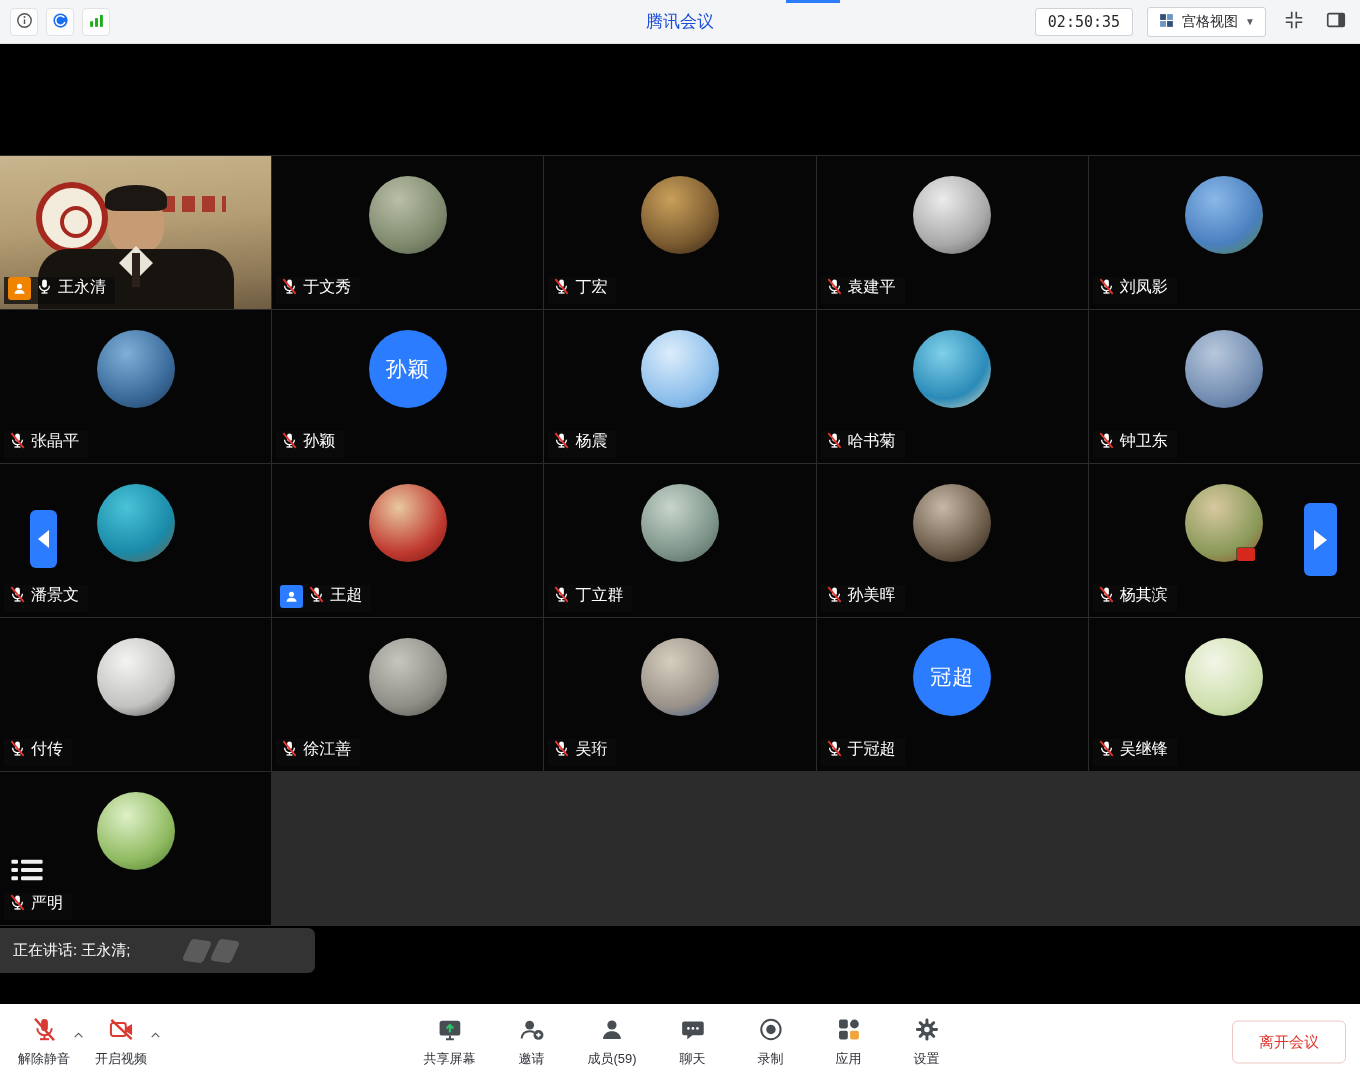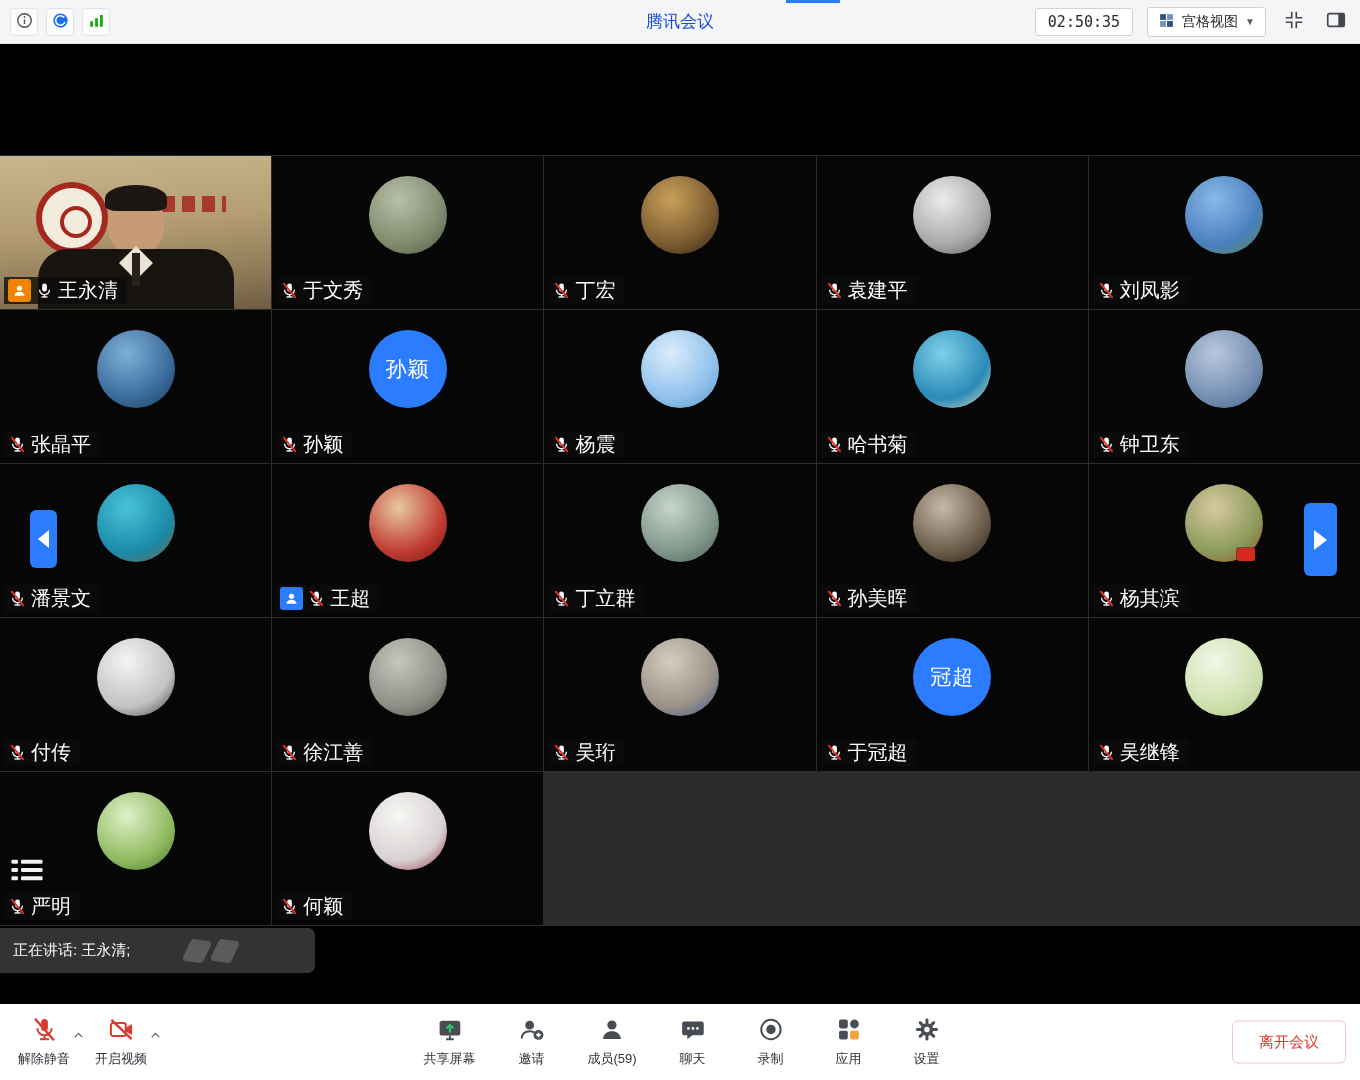--- a/index.html
+++ b/index.html
@@ -25,21 +25,21 @@
   
   .stage { position:absolute; top:44px; left:0; right:0; bottom:76px; background:#000; }
   .grid { position:absolute; top:111px; left:0; width:1360px; height:771px; display:grid;
           grid-template-columns:repeat(5,1fr); grid-template-rows:repeat(5,1fr); gap:1px;
           background:#2c2c2c; border-top:1px solid #2c2c2c; border-bottom:1px solid #2c2c2c; }
   .tile { position:relative; background:#060606; overflow:hidden; cursor:pointer; }
   .tile.speaking { box-shadow:inset 0 0 0 2px #2fbe4f; }
   .avatar { position:absolute; left:50%; top:20px; transform:translateX(-50%); width:78px; height:78px; border-radius:50%; }
   .avatar.initials { background:#2b7cff; color:#fff; font-size:21px; display:flex; align-items:center; justify-content:center; letter-spacing:1px; }
   .flag { position:absolute; left:50%; top:84px; margin-left:13px; width:18px; height:13px; background:#d7281e; border-radius:2px; box-shadow:0 0 0 1px rgba(0,0,0,.4); }
-  .label { position:absolute; left:4px; bottom:5px; height:27px; background:rgba(12,12,12,.78); display:flex; align-items:center; gap:4px; padding:0 9px 0 4px; color:#fff; font-size:20px; white-space:nowrap; }
+  .label { position:absolute; left:4px; bottom:5px; height:27px; background:rgba(12,12,12,.78); display:flex; align-items:flex-start; gap:4px; padding:0 9px 0 4px; color:#fff; font-size:16px; white-space:nowrap; }
   .badge { width:23px; height:23px; border-radius:3px; display:flex; align-items:center; justify-content:center; flex:0 0 auto; }
   .badge.host { background:#f08300; }
   .badge.user { background:#2b7cff; }
   .mic { display:flex; align-items:center; flex:0 0 auto; }
 
   
   .vid { position:absolute; inset:0; background:linear-gradient(175deg,#c9b68e 0%,#b49d74 45%,#8f7a58 78%,#6e5c42 100%); }
   .vid-logo { position:absolute; left:36px; top:26px; width:72px; height:72px; border-radius:50%; background:#f3ecdc; border:6px solid #a5281e; }
   .vid-logo::after { content:""; position:absolute; left:18px; top:18px; width:24px; height:24px; border-radius:50%; border:4px solid #a5281e; }
   .vid-logo-text { position:absolute; left:122px; top:40px; width:104px; height:16px;
@@ -505,36 +505,20 @@
                 <path d="M5.8 11a6.2 6.2 0 0 0 12.4 0" fill="none" stroke="#fff" stroke-width="1.7"></path>
                 <line x1="12" y1="17.2" x2="12" y2="20.2" stroke="#fff" stroke-width="1.7"></line>
                 <line x1="8.2" y1="20.2" x2="15.8" y2="20.2" stroke="#fff" stroke-width="1.7"></line>
                 <line x1="4.2" y1="2.6" x2="19.8" y2="21.4" stroke="#e5342c" stroke-width="2.3"></line>
               </svg>
             </span>
       <span class="pname">严明</span>
     </div>
   </div>
 
-  <div class="tile">
-    <div class="avatar" style="background: radial-gradient(circle at 38% 30%, rgb(247, 247, 244) 0%, rgb(216, 210, 210) 62%, rgb(142, 50, 66) 100%);"></div>
-    <div class="label">
-
-      <span class="mic">
-              <svg viewBox="0 0 24 24" width="19" height="19">
-                <rect x="9" y="3" width="6" height="10.5" rx="3" fill="#fff"></rect>
-                <path d="M5.8 11a6.2 6.2 0 0 0 12.4 0" fill="none" stroke="#fff" stroke-width="1.7"></path>
-                <line x1="12" y1="17.2" x2="12" y2="20.2" stroke="#fff" stroke-width="1.7"></line>
-                <line x1="8.2" y1="20.2" x2="15.8" y2="20.2" stroke="#fff" stroke-width="1.7"></line>
-                <line x1="4.2" y1="2.6" x2="19.8" y2="21.4" stroke="#e5342c" stroke-width="2.3"></line>
-              </svg>
-            </span>
-      <span class="pname">何颖</span>
-    </div>
-  </div>
 </div>
 
     <button class="nav-btn nav-left">
       <span class="tri-left"></span>
     </button>
     <button class="nav-btn nav-right">
       <span class="tri-right"></span>
     </button>
 
     <div class="queue-icon">

